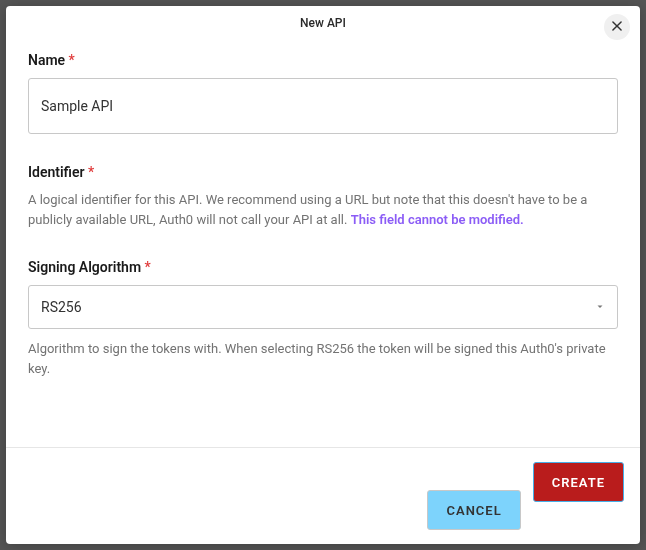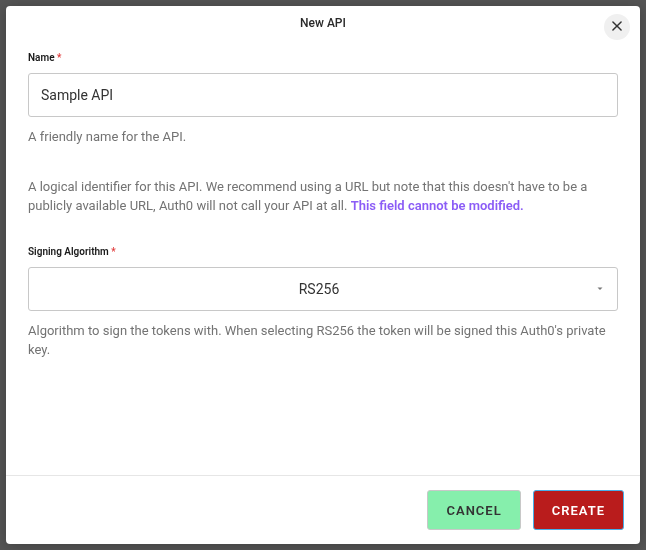--- a/index.html
+++ b/index.html
@@ -55,29 +55,29 @@
     }
     .close-btn svg { width: 14px; height: 14px; }
     .modal-body {
       padding: 16px 22px 8px 22px;
       flex: 1;
       overflow-y: auto;
     }
     .form-group { margin-bottom: 30px; }
     .form-label {
       display: block;
-      font-size: 10px;
+      font-size: 14px;
       font-weight: 600;
       color: #1a1a1a;
       margin-bottom: 10px;
     }
     .required-star { color: #e03a3a; font-weight: 500; }
     .text-input {
       width: 100%;
-      height: 44px;
+      height: 56px;
       padding: 0 12px;
       font-size: 14px;
       color: #333;
       border: 1px solid #c8c8c8;
       border-radius: 3px;
       outline: none;
       font-family: inherit;
     }
     .select-wrap {
       position: relative;
@@ -90,21 +90,21 @@
       font-size: 14px;
       color: #333;
       border: 1px solid #c8c8c8;
       border-radius: 3px;
       background: #fff;
       outline: none;
       appearance: none;
       -webkit-appearance: none;
       -moz-appearance: none;
       cursor: pointer;
-      text-align: center;
+      text-align: left;
       font-family: inherit;
     }
     .select-caret {
       position: absolute;
       right: 12px;
       top: 50%;
       transform: translateY(-50%);
       pointer-events: none;
       color: #777;
     }
@@ -126,23 +126,24 @@
       height: 40px;
       padding: 0 18px;
       font-size: 13px;
       font-weight: 600;
       letter-spacing: 1px;
       border-radius: 3px;
       cursor: pointer;
       font-family: inherit;
     }
     .btn-cancel {
-      background: #86efac;
+      background: #7dd3fc;
       color: #333;
       border: 1px solid #c8c8c8;
+      margin-top: 28px;
     }
     .btn-create {
       background: #b91c1c;
       color: #fff;
       border: 1px solid #47afe8;
     }
   </style>
 </head>
 <body>
 
@@ -163,24 +164,27 @@
   </div>
 
   <div class="modal-body">
 
     <div class="form-group">
       <label class="form-label">
         <span>Name</span>
         <span class="required-star">*</span>
       </label>
       <input type="text" class="text-input" value="Sample API" style="">
-      <div class="help-text">A friendly name for the API.</div>
     </div>
 
     <div class="form-group">
+      <label class="form-label">
+        <span>Identifier</span>
+        <span class="required-star">*</span>
+      </label>
       <div class="help-text">
         <span>A logical identifier for this API. We recommend using a URL but note that this doesn't have to be a publicly available URL, Auth0 will not call your API at all. </span><span class="bold">This field cannot be modified.</span>
       </div>
     </div>
 
     <div class="form-group">
       <label class="form-label">
         <span>Signing Algorithm</span>
         <span class="required-star">*</span>
       </label>

